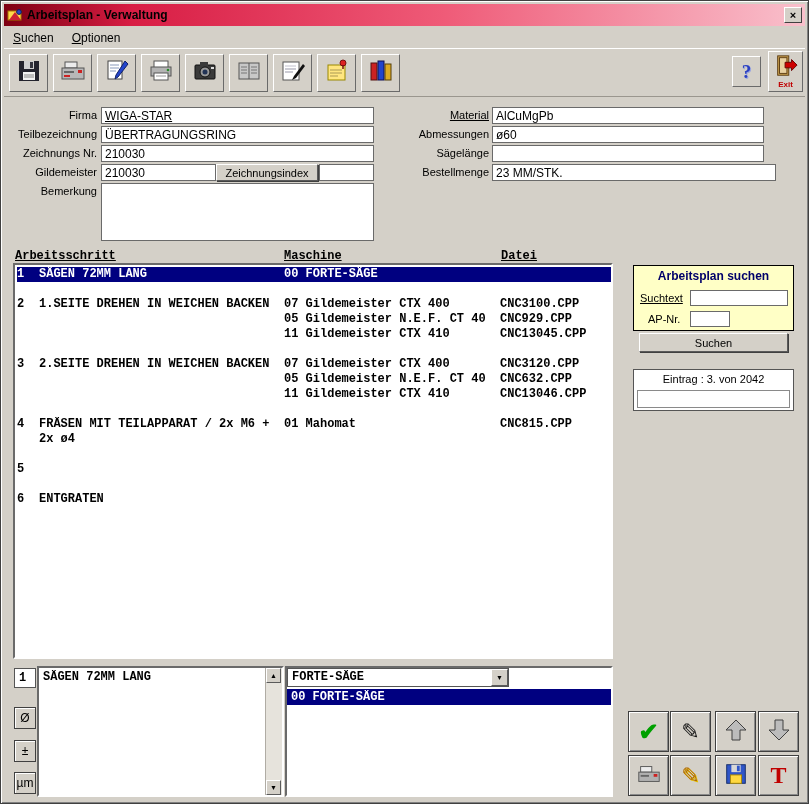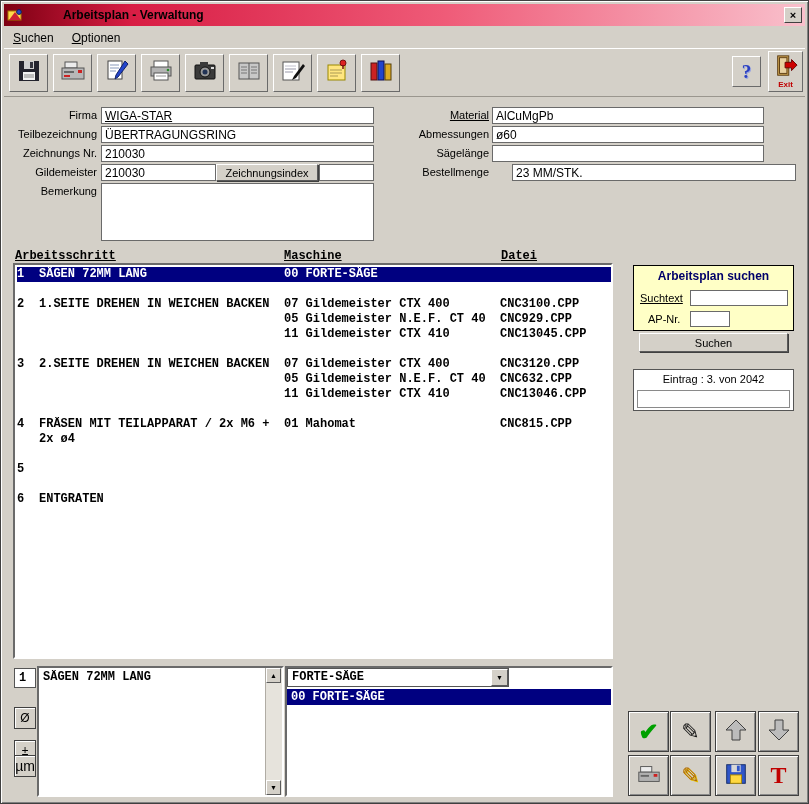--- a/index.html
+++ b/index.html
@@ -3,21 +3,21 @@
 <meta charset="utf-8">
 <style>
   html,body{margin:0;padding:0;}
   body{width:809px;height:804px;background:#9a9a9a;font-family:"Liberation Sans",sans-serif;}
   .window{position:relative;width:809px;height:804px;background:#d4d0c8;
     border:1px solid #404040;box-sizing:border-box;
     box-shadow:inset 1px 1px 0 #ffffff, inset -1px -1px 0 #808080;}
   
   .titlebar{position:absolute;left:3px;top:3px;right:3px;height:22px;
     background:linear-gradient(90deg,#7d0012 0%,#d81d44 16%,#ef5b78 55%,#f9c0cc 100%);
-    display:flex;align-items:center;padding:0 3px;gap:36px;}
+    display:flex;align-items:center;padding:0 3px;}
   .title-ico{width:16px;height:16px;margin-right:4px;flex:none;}
   .titletext{font-size:12px;font-weight:bold;color:#000;flex:1;}
   .closebtn{width:18px;height:16px;background:#d4d0c8;border:1px solid;border-color:#fff #404040 #404040 #fff;
     font:bold 11px/13px "Liberation Sans",sans-serif;text-align:center;color:#000;padding:0;cursor:default;}
   
   .menubar{position:absolute;left:3px;top:27px;right:3px;height:19px;display:flex;align-items:center;}
   .menuitem{display:inline-block;padding:2px 9px 2px 9px;font-size:12px;color:#000;}
   .menuitem::first-letter{text-decoration:underline;}
   
   .toolbar{position:absolute;left:3px;top:47px;right:3px;height:47px;
@@ -253,21 +253,21 @@
   <span class="lbl" style="left:0;width:96px;top:182px;">Bemerkung</span>
   <textarea class="fld" style="left: 100px; top: 182px; width: 273px; height: 58px;"></textarea>
 
   <span class="lbl ul" style="left:380px;width:108px;top:106px;">Material</span>
   <input class="fld" style="left: 491px; top: 106px; width: 272px;" value="AlCuMgPb">
   <span class="lbl" style="left:380px;width:108px;top:125px;">Abmessungen</span>
   <input class="fld" style="left: 491px; top: 125px; width: 272px;" value="ø60">
   <span class="lbl" style="left:380px;width:108px;top:144px;">Sägelänge</span>
   <input class="fld" style="left: 491px; top: 144px; width: 272px;" value="">
   <span class="lbl" style="left:380px;width:108px;top:163px;">Bestellmenge</span>
-  <input class="fld" style="left: 491px; top: 163px; width: 284px; margin-left: 20px;" value="23 MM/STK.">
+  <input class="fld" style="left: 491px; top: 163px; width: 284px;" value="23 MM/STK.">
 
   <span class="thead" style="left:14px;top:248px;">Arbeitsschritt</span>
   <span class="thead" style="left:283px;top:248px;">Maschine</span>
   <span class="thead" style="left:500px;top:248px;">Datei</span>
 
   <div class="worktable">
     <div class="step selected">
       <span class="s-nr">1</span>
       <span class="s-text">SÄGEN 72MM LANG</span>
       <span class="s-machines">
@@ -345,21 +345,21 @@
   </div>
 
   <div class="entrybox">
     <div class="entry-text">Eintrag : 3. von 2042</div>
     <div class="entry-sub"></div>
   </div>
 
   <div class="stepcell">1</div>
   <button class="unitbtn" style="top:706px;">Ø</button>
   <button class="unitbtn" style="top:739px;">±</button>
-  <button class="unitbtn" style="top:754px;font-size:14px;">µm</button>
+  <button class="unitbtn" style="top:771px;font-size:12px;">µm</button>
 
   <div class="edittext" style="position:absolute;">
     <span>SÄGEN 72MM LANG</span>
     <span class="edit-scroll">
       <button class="scrbtn" style="top:0;"><span>▲</span></button>
       <button class="scrbtn" style="bottom:0;"><span>▼</span></button>
     </span>
   </div>
 
   <div class="machpanel">

